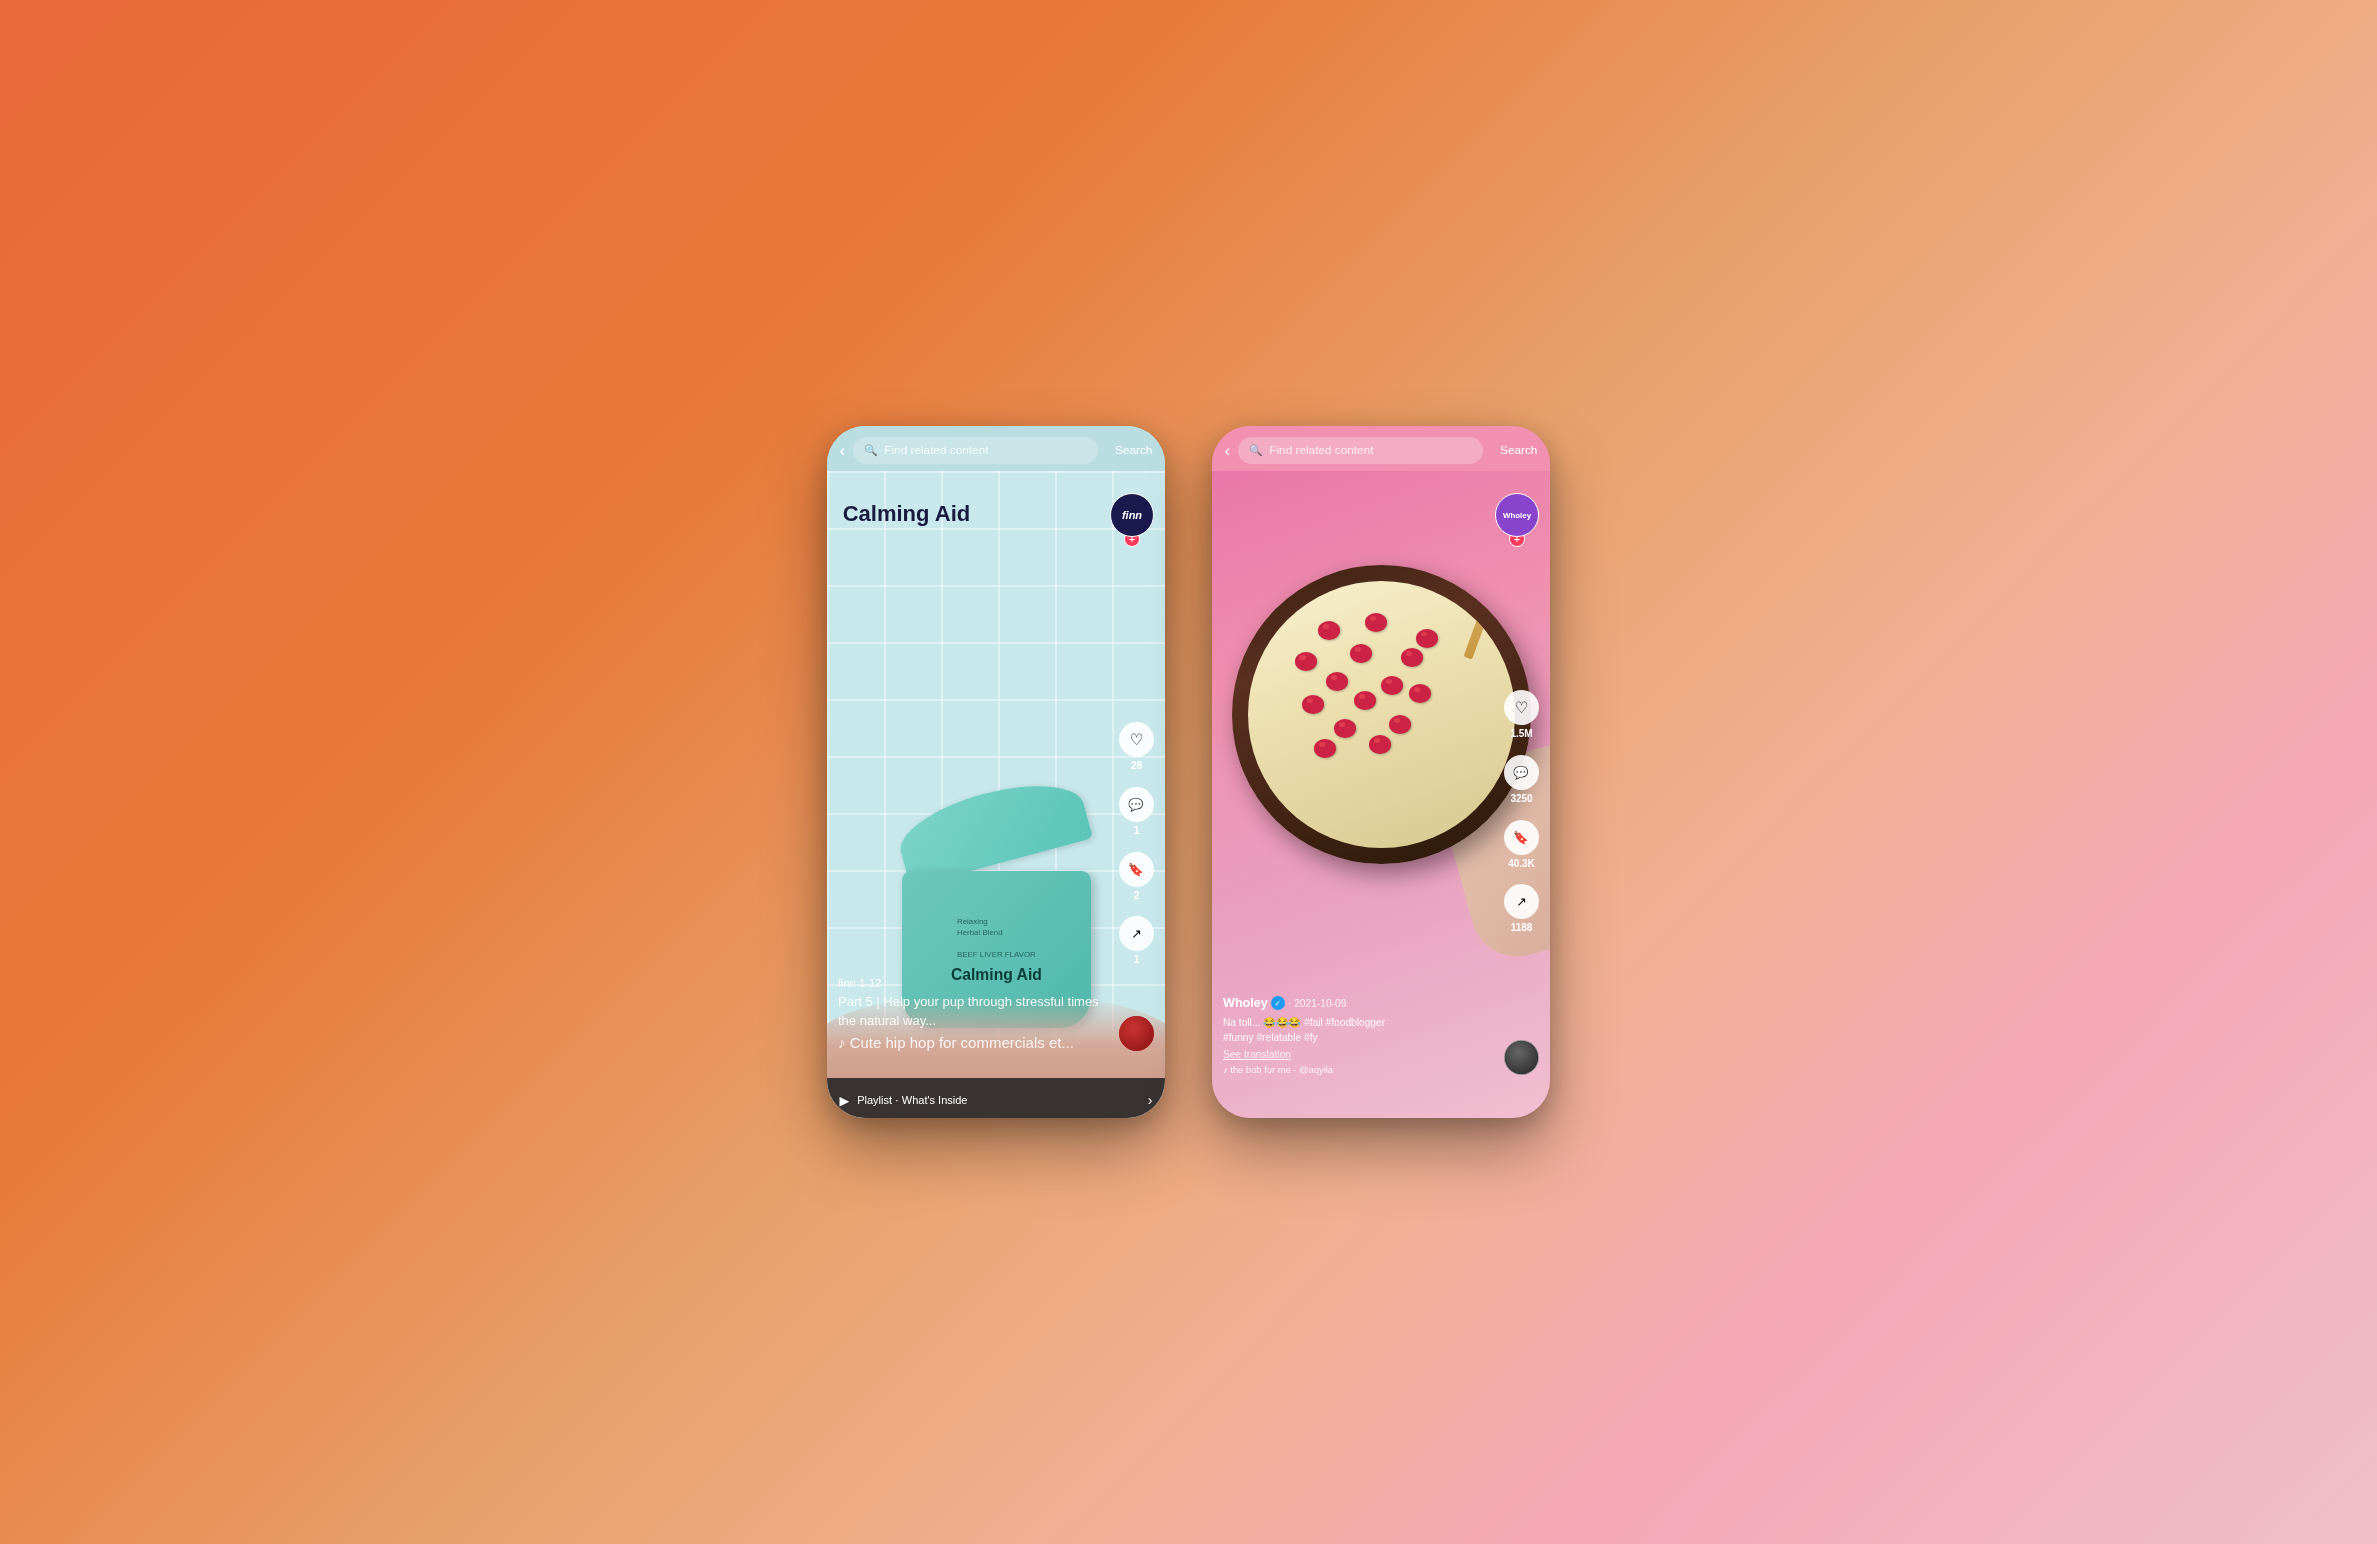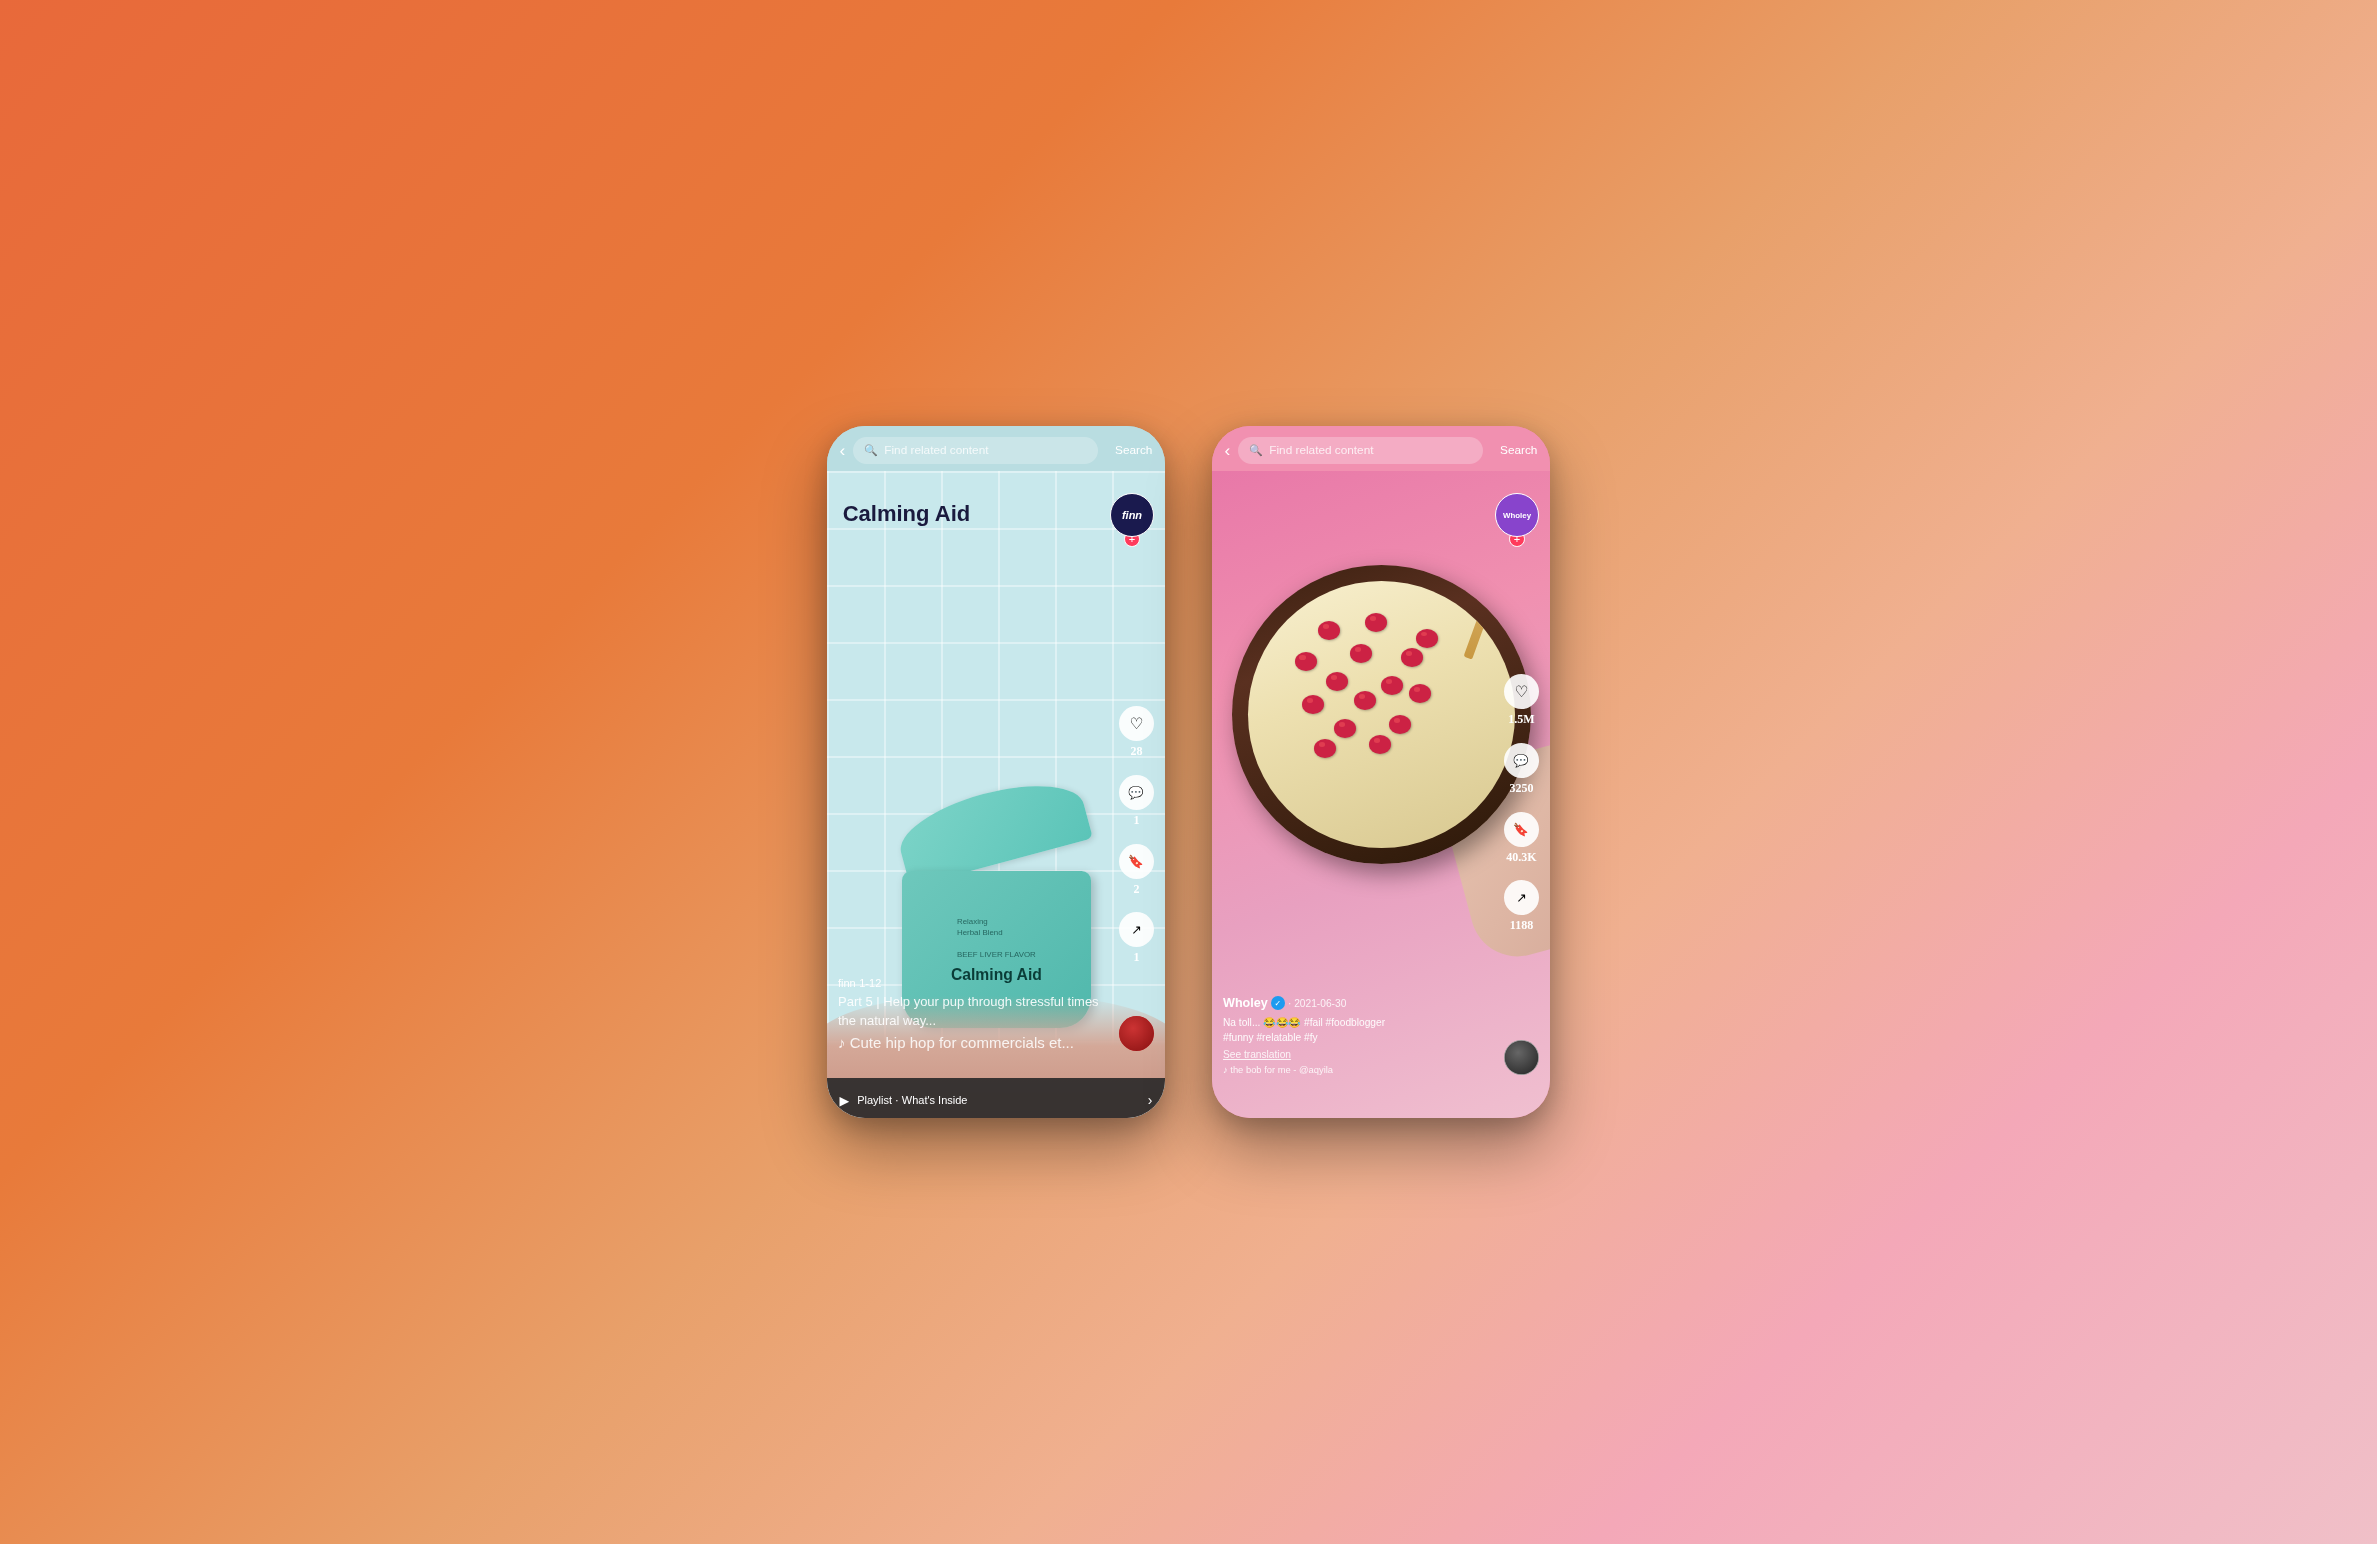--- a/index.html
+++ b/index.html
@@ -259,24 +259,23 @@
       height: 35px;
       border-radius: 50%;
       background: rgba(255,255,255,0.9);
       display: flex;
       align-items: center;
       justify-content: center;
       font-size: 15.7px;
     }
 
     .interaction-btn .count {
-      font-size: 12px;
+      font-size: 10px;
       color: white;
       font-weight: 600;
-      font-family: Liberation Serif, serif;
     }
 
     .comment-icon-btn .icon-circle {
       background: rgba(255,255,255,0.9);
     }
 
     .bookmark-icon-btn .icon-circle {
       background: rgba(255,255,255,0.9);
     }
 
@@ -676,21 +675,21 @@
         <div class="interaction-btn">
           <div class="icon-circle" style="font-size:12.6px;">↗</div>
           <span class="count">1188</span>
         </div>
       </div>
 
       <div style="position:absolute;bottom:47px;left:11px;right:55px;">
         <div style="display:flex;align-items:center;gap:3.1px;">
           <span style="font-size:12.6px;font-weight:700;color:white;">Wholey</span>
           <span class="verified-badge">✓</span>
-          <span style="font-size:10.2px;color:rgba(255,255,255,0.85);">· 2021-06-30</span>
+          <span style="font-size:10.2px;color:rgba(255,255,255,0.85);">· 2021-10-09</span>
         </div>
         <div style="font-size:10.2px;color:rgba(255,255,255,0.95);margin-top:4.7px;line-height:1.5;white-space:pre-line;">Na toll... 😂😂😂 #fail #foodblogger
 #funny #relatable #fy</div>
         <div style="font-size:10.2px;color:rgba(255,255,255,0.85);margin-top:3.1px;text-decoration:underline;">See translation</div>
         <div style="font-size:9.4px;color:rgba(255,255,255,0.85);margin-top:4.7px;">♪ the bob for me - @aqyila</div>
       </div>
 
       <div style="position:absolute;bottom:47px;right:11px;width:35px;height:35px;border-radius:50%;background:#2a2a2a;overflow:hidden;border:1.6px solid rgba(255,255,255,0.5);">
         <div style="width:100%;height:100%;background:radial-gradient(circle at 40% 35%, #666, #222);"></div>
       </div>

